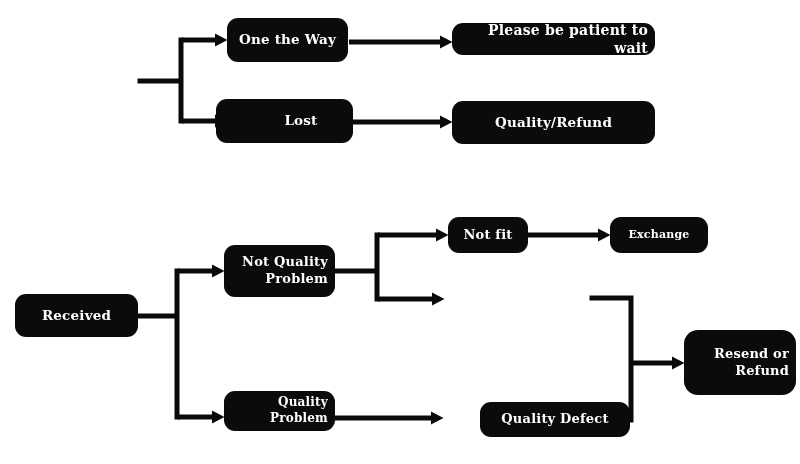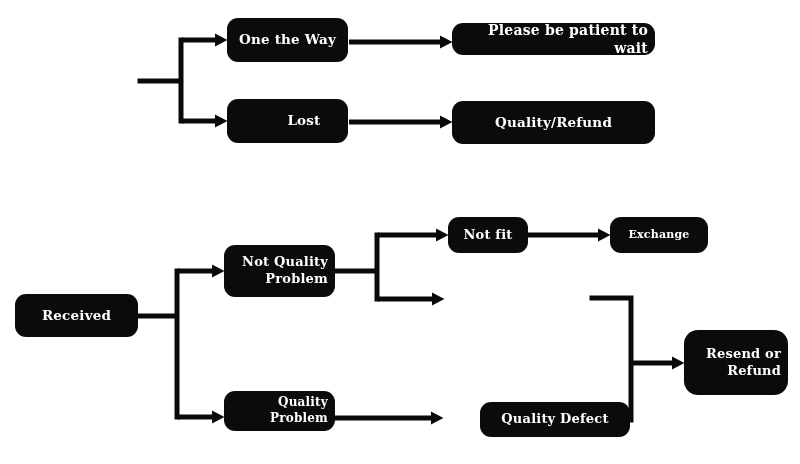--- a/index.html
+++ b/index.html
@@ -30,31 +30,31 @@
     text-align:right;
     font-weight:bold;
     font-size:13.5px;
     line-height:1.3;
     letter-spacing:.2px;
     box-sizing:border-box;
     padding:2px 7px;
   }
   .n-not-received     {left:15px;  top:62px;  width:125px; height:39px;}
   .n-one-the-way      {left:227px; top:18px;  width:121px; height:44px;}
-  .n-lost             {left:227px; top:99px;  width:121px; height:44px;padding-left:40px;}
+  .n-lost             {left:216px; top:99px;  width:137px; height:44px;padding-left:40px;}
   .n-please-wait      {left:452px; top:23px;  width:203px; height:32px; font-size:14px;}
   .n-resend-refund    {left:452px; top:101px; width:203px; height:43px;}
   .n-received         {left:15px;  top:294px; width:123px; height:43px;}
   .n-not-quality      {left:224px; top:245px; width:111px; height:52px; font-size:13px;}
   .n-quality-problem  {left:224px; top:391px; width:111px; height:40px; font-size:12px;}
   .n-not-fit          {left:448px; top:217px; width:80px;  height:36px; font-size:13px;}
   .n-exchange         {left:610px; top:217px; width:98px;  height:36px; font-size:11px;}
   .n-wrong-delivery   {left:444px; top:281px; width:148px; height:35px; font-size:13px;}
   .n-quality-defect   {left:443px; top:402px; width:150px; height:35px; font-size:13px;margin-left:37px;}
-  .n-resend-or-refund {left:684px; top:330px; width:104px; height:65px; border-radius:14px; font-size:13px;}
+  .n-resend-or-refund {left:684px; top:330px; width:112px; height:65px; border-radius:14px; font-size:13px;}
 </style>
 </head>
 <body>
 
 <div class="stage">
 
   <svg class="wires" width="800" height="464" viewBox="0 0 800 464">
     <defs>
       <marker id="ah" markerUnits="userSpaceOnUse" markerWidth="14" markerHeight="14" viewBox="0 0 14 14" refX="1" refY="7" orient="auto">
         <path d="M0,0.5 L12.5,7 L0,13.5 Z"></path>

